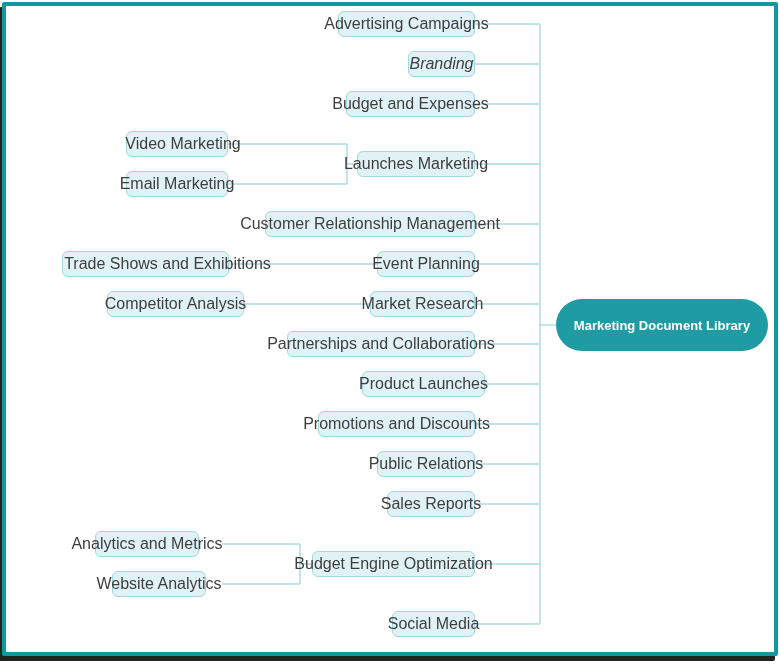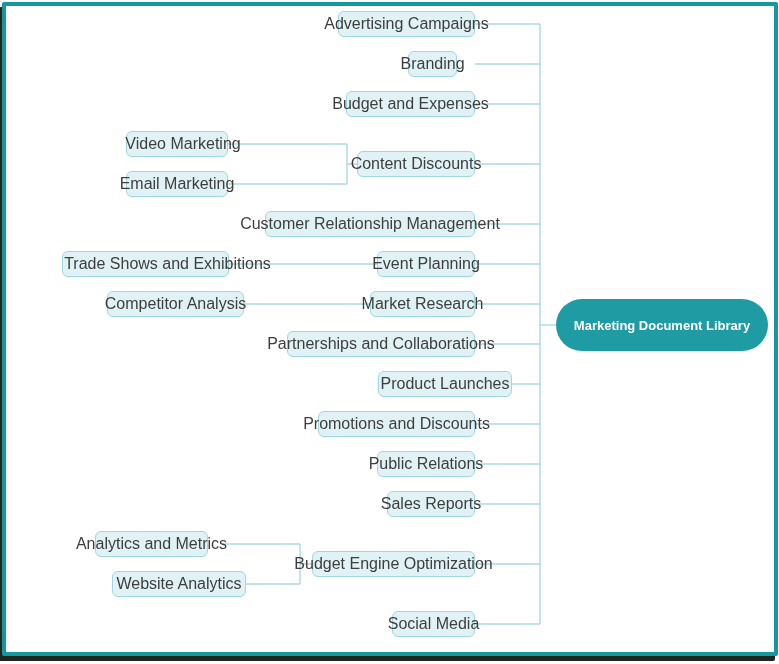--- a/index.html
+++ b/index.html
@@ -91,36 +91,36 @@
     <path d="M228 144 H347 M228 184 H347 M347 144 V184 M347 164 H357"></path>
 
     <path d="M229 264 H377"></path>
 
     <path d="M228 304 H370"></path>
 
     <path d="M222 544 H300 M222 584 H300 M300 544 V584 M300 564 H312"></path>
   </svg>
 
   <div class="node" style="left:338px; top:11px;  width:137px;">Advertising Campaigns</div>
-  <div class="node" style="left:408px; top:51px;  width:49px;">Branding</div>
+  <div class="node" style="left:408px; top:51px;  width:67px;font-style:italic;">Branding</div>
   <div class="node" style="left:346px; top:91px;  width:129px;">Budget and Expenses</div>
-  <div class="node" style="left:357px; top:151px; width:118px;">Content Discounts</div>
+  <div class="node" style="left:357px; top:151px; width:118px;">Launches Marketing</div>
   <div class="node" style="left:265px; top:211px; width:210px;">Customer Relationship Management</div>
   <div class="node" style="left:377px; top:251px; width:98px;">Event Planning</div>
   <div class="node" style="left:370px; top:291px; width:105px;">Market Research</div>
   <div class="node" style="left:287px; top:331px; width:188px;">Partnerships and Collaborations</div>
-  <div class="node" style="left:362px; top:371px; width:134px;margin-left:16px;">Product Launches</div>
+  <div class="node" style="left:362px; top:371px; width:123px;">Product Launches</div>
   <div class="node" style="left:318px; top:411px; width:157px;">Promotions and Discounts</div>
   <div class="node" style="left:377px; top:451px; width:98px;">Public Relations</div>
   <div class="node" style="left:387px; top:491px; width:88px;">Sales Reports</div>
   <div class="node" style="left:312px; top:551px; width:163px;">Budget Engine Optimization</div>
   <div class="node" style="left:392px; top:611px; width:83px;">Social Media</div>
 
   <div class="node" style="left:126px; top:131px; width:102px;padding-left:12px;">Video Marketing</div>
   <div class="node" style="left:126px; top:171px; width:102px;">Email Marketing</div>
   <div class="node" style="left:62px;  top:251px; width:167px;padding-left:44px;">Trade Shows and Exhibitions</div>
   <div class="node" style="left:107px; top:291px; width:137px;">Competitor Analysis</div>
-  <div class="node" style="left:95px;  top:531px; width:113px;">Analytics and Metrics</div>
-  <div class="node" style="left:112px; top:571px; width:134px;">Website Analytics</div>
+  <div class="node" style="left:95px;  top:531px; width:104px;">Analytics and Metrics</div>
+  <div class="node" style="left:112px; top:571px; width:94px;">Website Analytics</div>
 
   <div class="root-node">Marketing Document Library</div>
 
 </div>
 
 </body></html>

